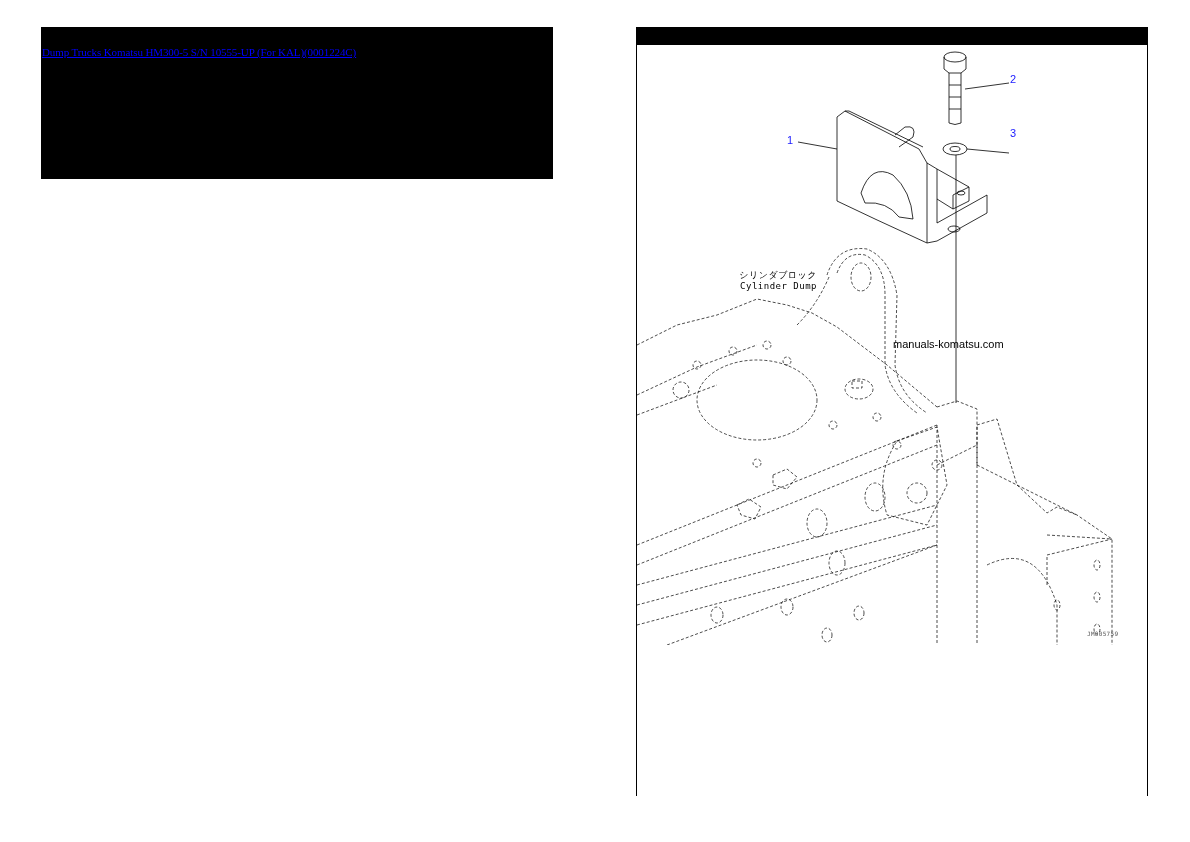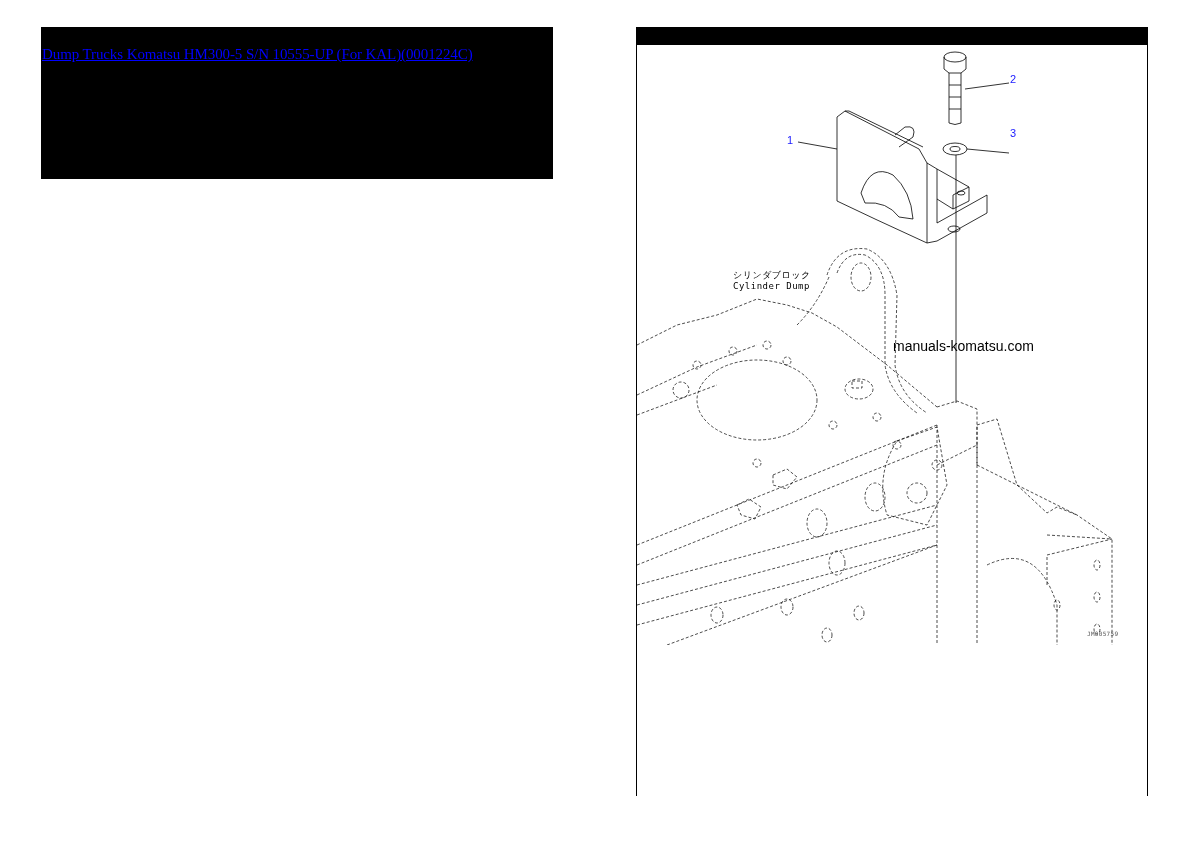--- a/index.html
+++ b/index.html
@@ -1,34 +1,34 @@
 <!DOCTYPE html>
 <html><head>
 <meta charset="utf-8">
 <style>
   html, body { margin: 0; padding: 0; background: #ffffff; }
   body { width: 1190px; height: 842px; position: relative; overflow: hidden;
          font-family: "Liberation Serif", serif; }
 
   .title-block { position: absolute; left: 41px; top: 27px; width: 512px; height: 152px;
                  background: #000000; }
-  .title-link { position: absolute; left: 1px; top: 19px; font-size: 15px;
+  .title-link { position: absolute; left: 1px; top: 19px; font-size: 11px;
                 color: #0000ff; text-decoration: underline; white-space: nowrap;
                 font-family: "Liberation Serif", serif; letter-spacing: -0.1px; cursor: pointer; }
 
   .figure-panel { position: absolute; left: 636px; top: 27px; width: 512px; height: 769px;
                   border-left: 1px solid #000; border-right: 1px solid #000; box-sizing: border-box; }
   .figure-header { position: absolute; left: 0; top: 0; right: 0; height: 18px; background: #000; }
   .figure-svg { position: absolute; left: 0; top: 18px; }
 
   .callout { position: absolute; font-family: "Liberation Sans", sans-serif; font-size: 11px;
              color: #1a1aff; }
   .jp-label { position: absolute; font-family: "DejaVu Sans Mono", monospace; font-size: 9px;
-              color: #000; text-align: left; line-height: 11px; letter-spacing: 0.5px; }
-  .watermark { position: absolute; font-family: "Liberation Sans", sans-serif; font-size: 14px;
+              color: #000; text-align: right; line-height: 11px; letter-spacing: 0.5px; }
+  .watermark { position: absolute; font-family: "Liberation Sans", sans-serif; font-size: 11px;
                color: #000; white-space: nowrap; }
   .figure-id { position: absolute; font-family: "DejaVu Sans Mono", monospace; font-size: 6px;
                color: #555; letter-spacing: 0.3px; }
 </style>
 </head>
 <body>
 
 <div class="title-block">
   <a class="title-link">Dump Trucks Komatsu HM300-5 S/N 10555-UP (For KAL)(0001224C)</a>
 </div>

